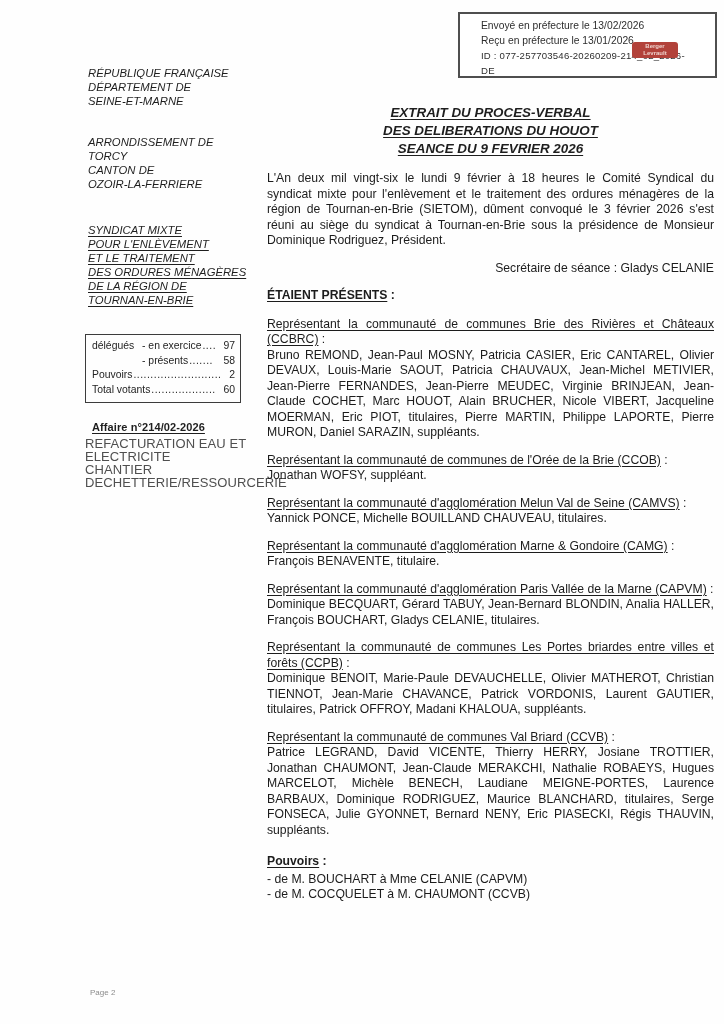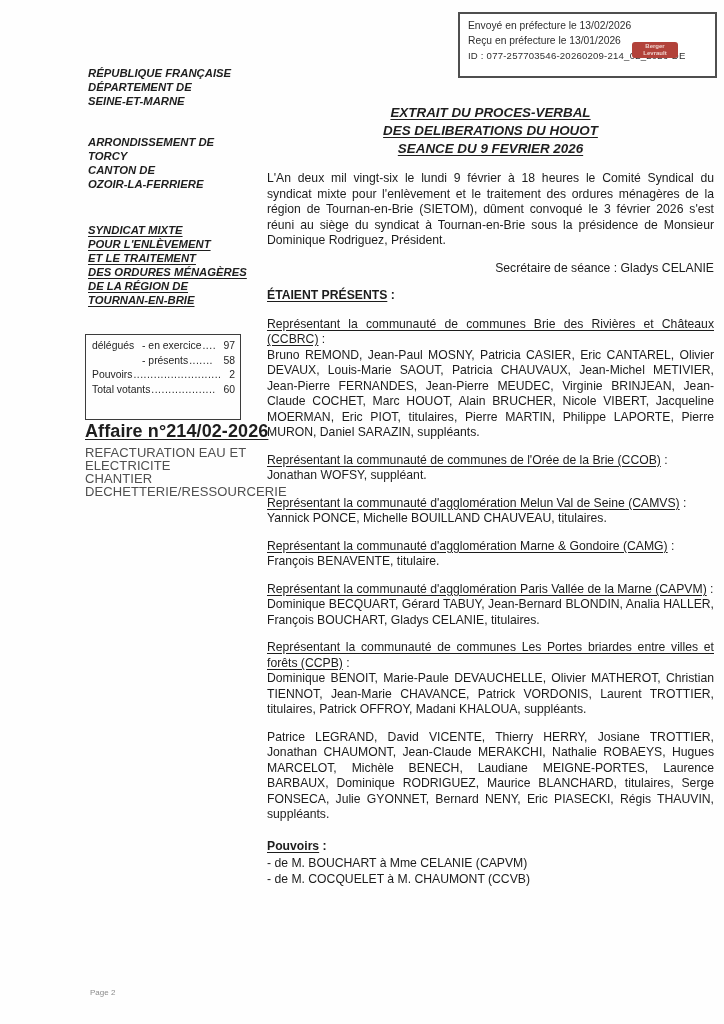--- a/index.html
+++ b/index.html
@@ -4,55 +4,55 @@
 <style>
   html,body { margin:0; padding:0; background:#ffffff; }
   .page {
     position:relative; width:724px; height:1024px; background:#fefefe;
     overflow:hidden; font-family:"Liberation Sans", sans-serif; color:#1e1e1e;
   }
 
   
   .stamp {
     position:absolute; left:458px; top:12px; width:259px; height:66px;
-    border:2px solid #4f4f4f; box-sizing:border-box; padding:4px 8px;
+    border:2px solid #4f4f4f; box-sizing:border-box; padding:4px 21px;
     font-size:10.3px; line-height:15px; color:#2e2e2e; background:#fff;
   }
   .stamp .id-line { font-size:9.6px; margin-top:0; letter-spacing:0.2px; }
   .bl-logo {
     position:absolute; left:172px; top:28px; width:46px; height:16px;
     border-radius:3px; color:#eed2cd; font-weight:bold; font-size:6px;
     line-height:7px; text-align:center; padding-top:1px; box-sizing:border-box;
   }
 
   
   .left-head {
     position:absolute; left:88px; top:66px; width:185px;
-    font-weight:bold; font-style:italic; font-size:11.3px; line-height:14px;
+    font-weight:normal; font-style:italic; font-size:11.3px; line-height:14px;
   }
   .lh-b2 { margin-top:27px; }
   .lh-b3 { margin-top:32px; }
   .lh-b3 .ln span { text-decoration:underline; text-underline-offset:2px; }
 
   
   .stats {
     position:absolute; left:85px; top:334px; width:156px;
     border:1.5px solid #3c3c3c; box-sizing:border-box;
-    padding:4px 5px 22px 6px; font-size:10.4px; line-height:14.5px; color:#242424;
+    padding:4px 5px 5px 6px; font-size:10.4px; line-height:14.5px; color:#242424;
   }
   .srow { display:flex; white-space:nowrap; }
   .srow .c1w { display:inline-block; width:50px; flex:none; }
   .srow .dots { overflow:hidden; letter-spacing:0.5px; margin:0 1px; }
   .srow .val { margin-left:auto; padding-left:2px; }
 
   
   .affaire { position:absolute; left:85px; top:421px; width:205px; }
   .af-title {
-    font-size:18px; font-weight:bold; text-decoration:underline;
-    text-underline-offset:2px; margin-bottom:4px; letter-spacing:0.1px;
+    font-size:11px; font-weight:bold; text-decoration:underline;
+    text-underline-offset:2px; margin-bottom:4px; letter-spacing:0.1px;margin-left:7px;
   }
   .af-sub { font-size:13px; color:#4f4f4f; line-height:13px; letter-spacing:0.1px; }
 
   
   .doc-title {
     position:absolute; left:267px; top:104px; width:447px; text-align:center;
     font-weight:bold; font-style:italic; font-size:13.4px; line-height:18px;
   }
   .doc-title .tl { text-decoration:underline; text-underline-offset:2px; }
 
@@ -176,24 +176,25 @@
       <div class="b">François BENAVENTE, titulaire.</div>
     </div>
 
     <div class="sec">
       <div class="h"><span class="u">Représentant la communauté d'agglomération Paris Vallée de la Marne (CAPVM)</span><span> :</span></div>
       <div class="b">Dominique BECQUART, Gérard TABUY, Jean-Bernard BLONDIN, Analia HALLER, François BOUCHART, Gladys CELANIE, titulaires.</div>
     </div>
 
     <div class="sec">
       <div class="h"><span class="u">Représentant la communauté de communes Les Portes briardes entre villes et forêts (CCPB)</span><span> :</span></div>
-      <div class="b">Dominique BENOIT, Marie-Paule DEVAUCHELLE, Olivier MATHEROT, Christian TIENNOT, Jean-Marie CHAVANCE, Patrick VORDONIS, Laurent TROTTIER, titulaires, Patrick OFFROY, Madani KHALOUA, suppléants.</div>
-    </div>
-
-    <div class="sec">
+      <div class="b">Dominique BENOIT, Marie-Paule DEVAUCHELLE, Olivier MATHEROT, Christian TIENNOT, Jean-Marie CHAVANCE, Patrick VORDONIS, Laurent GAUTIER, titulaires, Patrick OFFROY, Madani KHALOUA, suppléants.</div>
+    </div>
+
+    <div class="sec">
+      <div class="h"><span class="u">Représentant la communauté de communes Val Briard (CCVB)</span><span> :</span></div>
       <div class="b">Patrice LEGRAND, David VICENTE, Thierry HERRY, Josiane TROTTIER, Jonathan CHAUMONT, Jean-Claude MERAKCHI, Nathalie ROBAEYS, Hugues MARCELOT, Michèle BENECH, Laudiane MEIGNE-PORTES, Laurence BARBAUX, Dominique RODRIGUEZ, Maurice BLANCHARD, titulaires, Serge FONSECA, Julie GYONNET, Bernard NENY, Eric PIASECKI, Régis THAUVIN, suppléants.</div>
     </div>
 
     <div class="pouvoirs">
       <div class="h"><span class="u">Pouvoirs</span><span> :</span></div>
       <div class="pv-item">- de M. BOUCHART à Mme CELANIE (CAPVM)</div>
       <div class="pv-item">- de M. COCQUELET à M. CHAUMONT (CCVB)</div>
     </div>
   </div>
 

